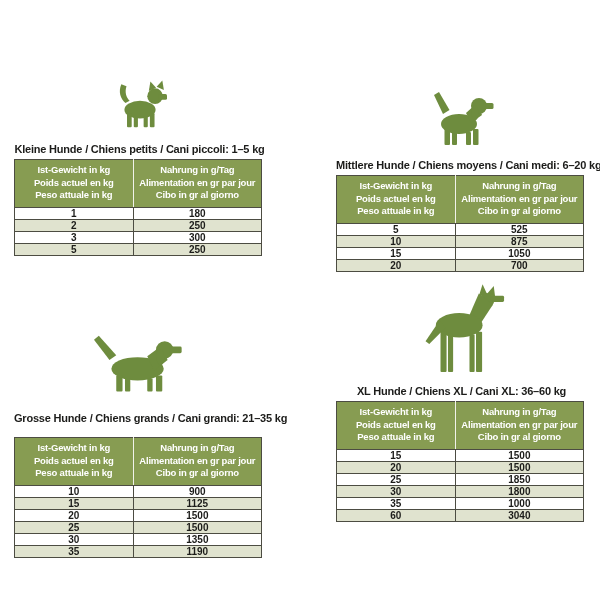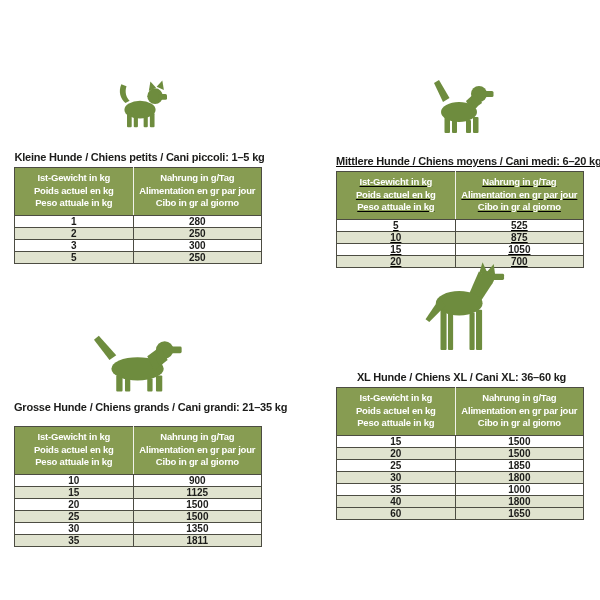--- a/index.html
+++ b/index.html
@@ -5,21 +5,21 @@
   html,body{margin:0;padding:0;background:#fff;}
   #canvas{
     position:relative;width:600px;height:600px;background:#fff;overflow:hidden;
     font-family:"Liberation Sans","DejaVu Sans",sans-serif;
   }
   .quad{position:absolute;width:251px;}
   .icon-row{display:flex;align-items:flex-end;justify-content:center;}
   svg.dog{fill:var(--icon-green);display:block;}
   .sec-title{
     font-size:11px;font-weight:bold;line-height:13px;text-align:center;
-    color:var(--text);letter-spacing:-0.2px;white-space:nowrap;margin-top:19px;
+    color:var(--text);letter-spacing:-0.2px;white-space:nowrap;margin-top:11px;
   }
   table.feed{
     width:248px;border-collapse:collapse;table-layout:fixed;
     border:1px solid var(--border);margin-top:3px;
   }
   table.feed th{
     width:48%;background:var(--header-green);color:var(--header-text);
     font-size:9.5px;font-weight:bold;line-height:12.5px;text-align:center;
     padding:4px 1px 5px 1px;border-bottom:1px solid var(--border);
     letter-spacing:-0.2px;
@@ -28,21 +28,21 @@
   table.feed th:last-child{width:52%;}
   table.feed td{
     font-size:10px;font-weight:bold;color:var(--text);text-align:center;
     height:11px;line-height:11px;padding:0;
     border-top:1px solid var(--border);
   }
   table.feed td:first-child{border-right:1px solid var(--border);}
   table.feed tbody tr:first-child td{border-top:none;}
   table.feed tr.alt td{background:var(--row-alt);}
   
-  #q-large .sec-title{margin-top:9px;}
+  #q-large .sec-title{margin-top:20px;}
   #q-large table.feed{margin-top:12px;}
 </style>
 </head>
 <body>
 
 <div id="canvas" style="--icon-green: #6e8c3e; --header-green: #879c52; --row-alt: #e0e3cf; --border: #4c4c42; --header-divider: #f1f2ea; --header-text: #ffffff; --text: #1c1c1a;">
 
   <div class="quad" id="q-small" style="left:14px;top:60px;">
     <div class="icon-row" style="height:72px;">
       <svg class="dog" width="54" height="52" viewBox="0 0 104 100">
@@ -70,39 +70,39 @@
           <th>
             <div>Nahrung in g/Tag</div>
             <div>Alimentation en gr par jour</div>
             <div>Cibo in gr al giorno</div>
           </th>
         </tr>
       </thead>
       <tbody>
           <tr>
             <td>1</td>
-            <td>280</td>
+            <td>180</td>
           </tr>
           <tr class="alt">
             <td>2</td>
             <td>250</td>
           </tr>
           <tr>
             <td>3</td>
             <td>300</td>
           </tr>
           <tr class="alt">
             <td>5</td>
             <td>250</td>
           </tr>
         </tbody>
     </table>
   </div>
 
-  <div class="quad" id="q-medium" style="left:336px;top:64px;text-decoration:underline;">
+  <div class="quad" id="q-medium" style="left:336px;top:76px;">
     <div class="icon-row" style="height:72px;">
       <svg class="dog" width="68" height="60" viewBox="0 0 136 120">
         <polygon points="30,52 12,14 22,8 43,44"></polygon>
         <ellipse cx="62" cy="72" rx="36" ry="20"></ellipse>
         <polygon points="76,50 98,30 108,54 86,70"></polygon>
         <circle cx="102" cy="36" r="16"></circle>
         <ellipse cx="94" cy="50" rx="7" ry="15"></ellipse>
         <rect x="110" y="30" width="21" height="12" rx="3"></rect>
         <rect x="33" y="82" width="11" height="32" rx="2"></rect>
         <rect x="48" y="88" width="10" height="26" rx="2"></rect>
@@ -194,27 +194,27 @@
           <tr class="alt">
             <td>25</td>
             <td>1500</td>
           </tr>
           <tr>
             <td>30</td>
             <td>1350</td>
           </tr>
           <tr class="alt">
             <td>35</td>
-            <td>1811</td>
-          </tr>
-        </tbody>
-    </table>
-  </div>
-
-  <div class="quad" id="q-xl" style="left:336px;top:262px;">
+            <td>1190</td>
+          </tr>
+        </tbody>
+    </table>
+  </div>
+
+  <div class="quad" id="q-xl" style="left:336px;top:284px;">
     <div class="icon-row" style="height:90px;">
       <svg class="dog" width="86" height="90" viewBox="0 0 184 192">
         <polygon points="128,26 136,0 146,22"></polygon>
         <polygon points="146,20 160,4 163,28"></polygon>
         <circle cx="145" cy="35" r="16"></circle>
         <rect x="154" y="25" width="28" height="13" rx="3"></rect>
         <polygon points="102,80 128,20 158,44 124,96"></polygon>
         <ellipse cx="86" cy="88" rx="50" ry="26"></ellipse>
         <polygon points="44,78 14,122 22,128 56,94"></polygon>
         <rect x="46" y="102" width="13" height="86" rx="2"></rect>
@@ -254,24 +254,20 @@
           </tr>
           <tr class="alt">
             <td>30</td>
             <td>1800</td>
           </tr>
           <tr>
             <td>35</td>
             <td>1000</td>
           </tr>
           <tr class="alt">
-            <td>40</td>
-            <td>1800</td>
-          </tr>
-          <tr class="alt">
             <td>60</td>
-            <td>1650</td>
+            <td>3040</td>
           </tr>
         </tbody>
     </table>
   </div>
 
 </div>
 
 </body></html>

